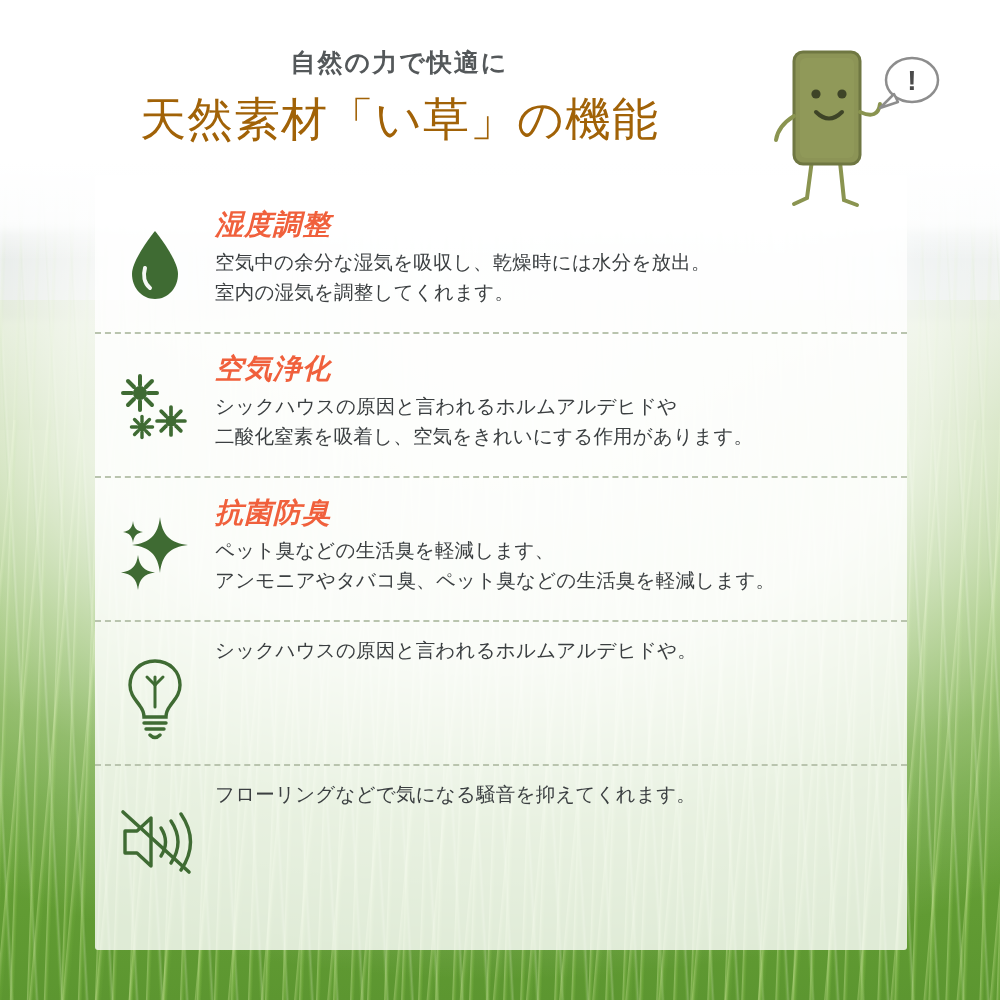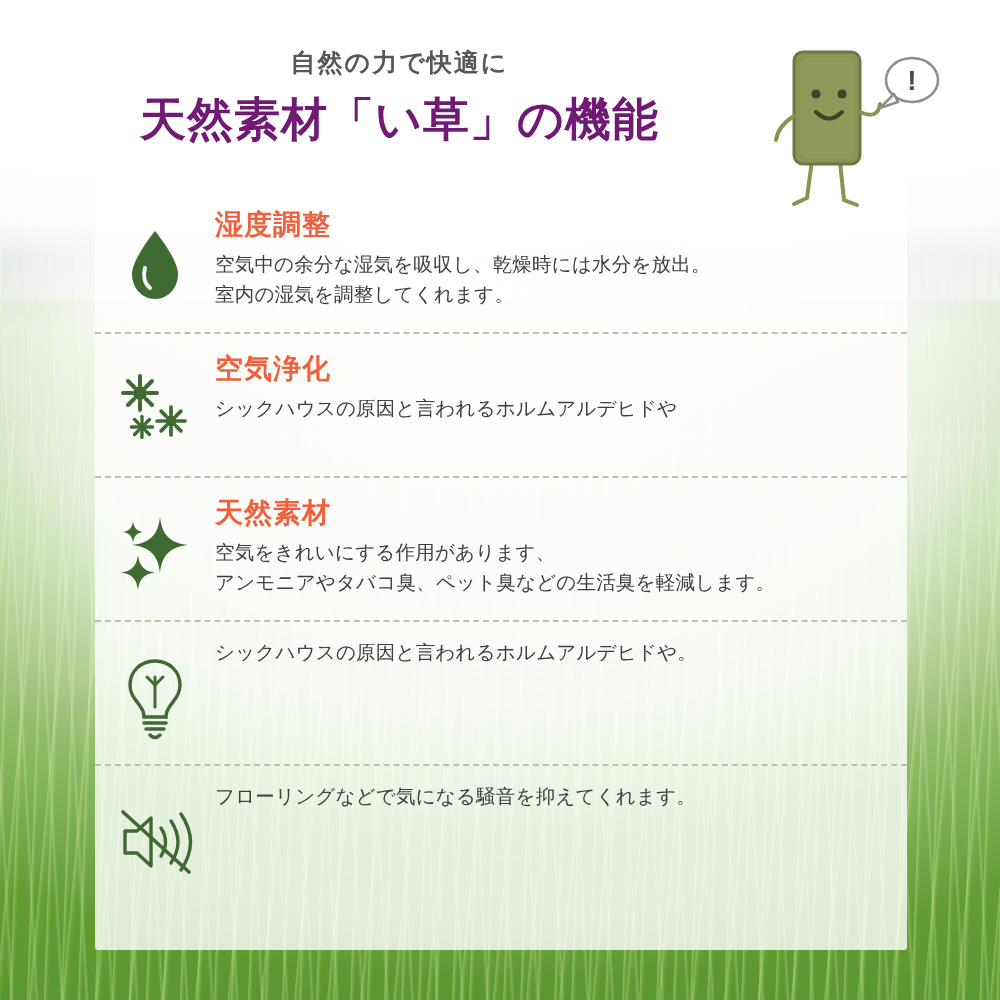--- a/index.html
+++ b/index.html
@@ -135,22 +135,22 @@
   }
   .subtitle {
     font-size: 25px;
     font-weight: bold;
     color: #54585a;
     letter-spacing: 2px;
     margin: 0 0 10px 0;
   }
   .title {
     font-size: 46px;
-    font-weight: bold;
-    color: #701a75;
+    font-weight: normal;
+    color: #a16207;
     letter-spacing: 1px;
     margin: 0;
   }
 
   
   .mascot {
     position: absolute;
     left: 760px;
     top: 42px;
     width: 210px;
@@ -188,29 +188,30 @@
   .row-body {
     flex: 1 1 auto;
     padding-right: 6px;
   }
   .row-title {
     font-size: 28px;
     font-weight: bold;
     color: #f0603c;
     margin: 0 0 6px 0;
     letter-spacing: 1px;
+    font-style: italic;
   }
   .row-desc {
     font-size: 19.5px;
     line-height: 1.52;
     color: #3b3f41;
     margin: 0;
     letter-spacing: .2px;
   }
-  .row-desc span { display: block; }
+  .row-desc span { display: block; font-family: Liberation Mono, monospace; }
 </style>
 </head>
 <body>
 
 <div class="page">
 
   <div class="bg-sky"></div>
   <div class="bg-grass"></div>
   <div class="blades"></div>
   <div class="blades2"></div>
@@ -308,38 +309,39 @@
                 <line x1="-6" y1="6" x2="-12" y2="12"></line>
               </g>
             </g>
           </g>
         </svg>
       </div>
       <div class="row-body">
         <h2 class="row-title">空気浄化</h2>
         <p class="row-desc">
           <span>シックハウスの原因と言われるホルムアルデヒドや</span>
+          <span>二酸化窒素を吸着し、空気をきれいにする作用があります。</span>
         </p>
       </div>
     </div>
 
     <div class="row">
       <div class="row-icon">
         <svg width="78" height="86" viewBox="0 0 78 86" xmlns="http://www.w3.org/2000/svg">
           <g fill="#3f6b33">
             <path d="M44 6 C46 24 54 32 72 34 C54 36 46 44 44 62 C42 44 34 36 16 34 C34 32 42 24 44 6 Z"></path>
             <path d="M22 44 C23.4 55 28 60 39 61.5 C28 63 23.4 68 22 79 C20.6 68 16 63 5 61.5 C16 60 20.6 55 22 44 Z"></path>
             <path d="M17 10 C17.8 17 20.6 20 27 21 C20.6 22 17.8 25 17 32 C16.2 25 13.4 22 7 21 C13.4 20 16.2 17 17 10 Z"></path>
           </g>
         </svg>
       </div>
       <div class="row-body">
-        <h2 class="row-title">天然素材</h2>
-        <p class="row-desc">
-          <span>空気をきれいにする作用があります、</span>
+        <h2 class="row-title">抗菌防臭</h2>
+        <p class="row-desc">
+          <span>ペット臭などの生活臭を軽減します、</span>
           <span>アンモニアやタバコ臭、ペット臭などの生活臭を軽減します。</span>
         </p>
       </div>
     </div>
 
     <div class="row">
       <div class="row-icon">
         <svg width="66" height="86" viewBox="0 0 66 86" xmlns="http://www.w3.org/2000/svg">
           <g stroke="#3f6b33" stroke-width="3.4" fill="none" stroke-linecap="round">
             <path d="M33 6 C18 6 8 17 8 30 C8 40 14 45 18 51 C21 55 22 58 22 62 L44 62 C44 58 45 55 48 51 C52 45 58 40 58 30 C58 17 48 6 33 6 Z"></path>

